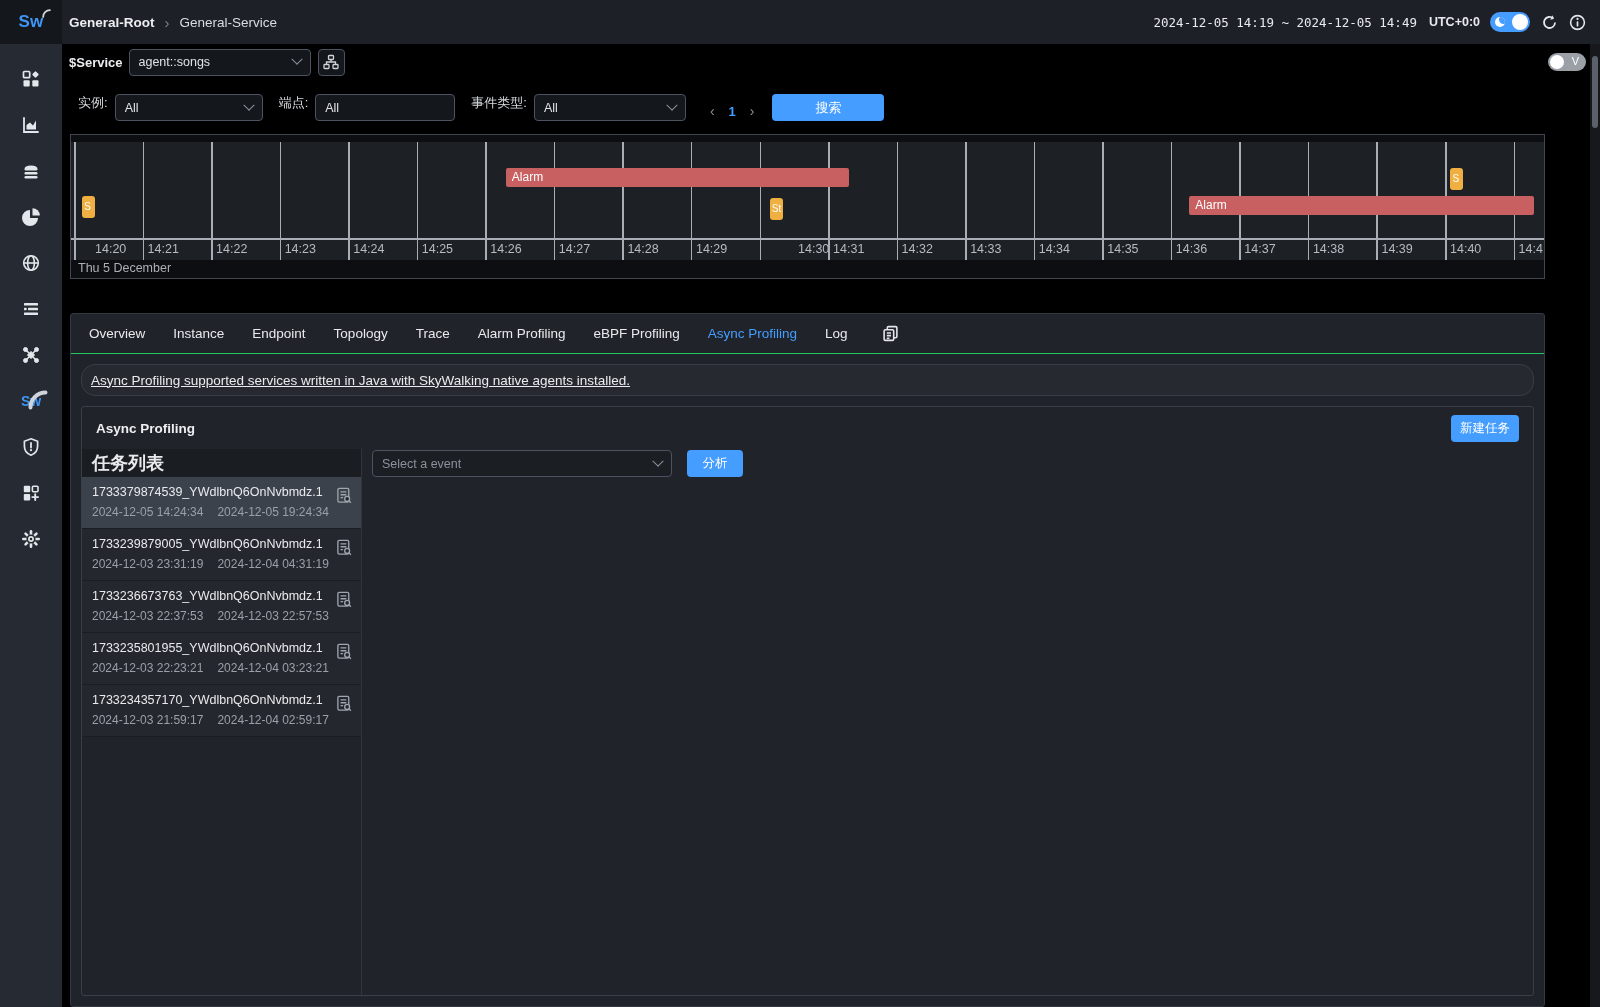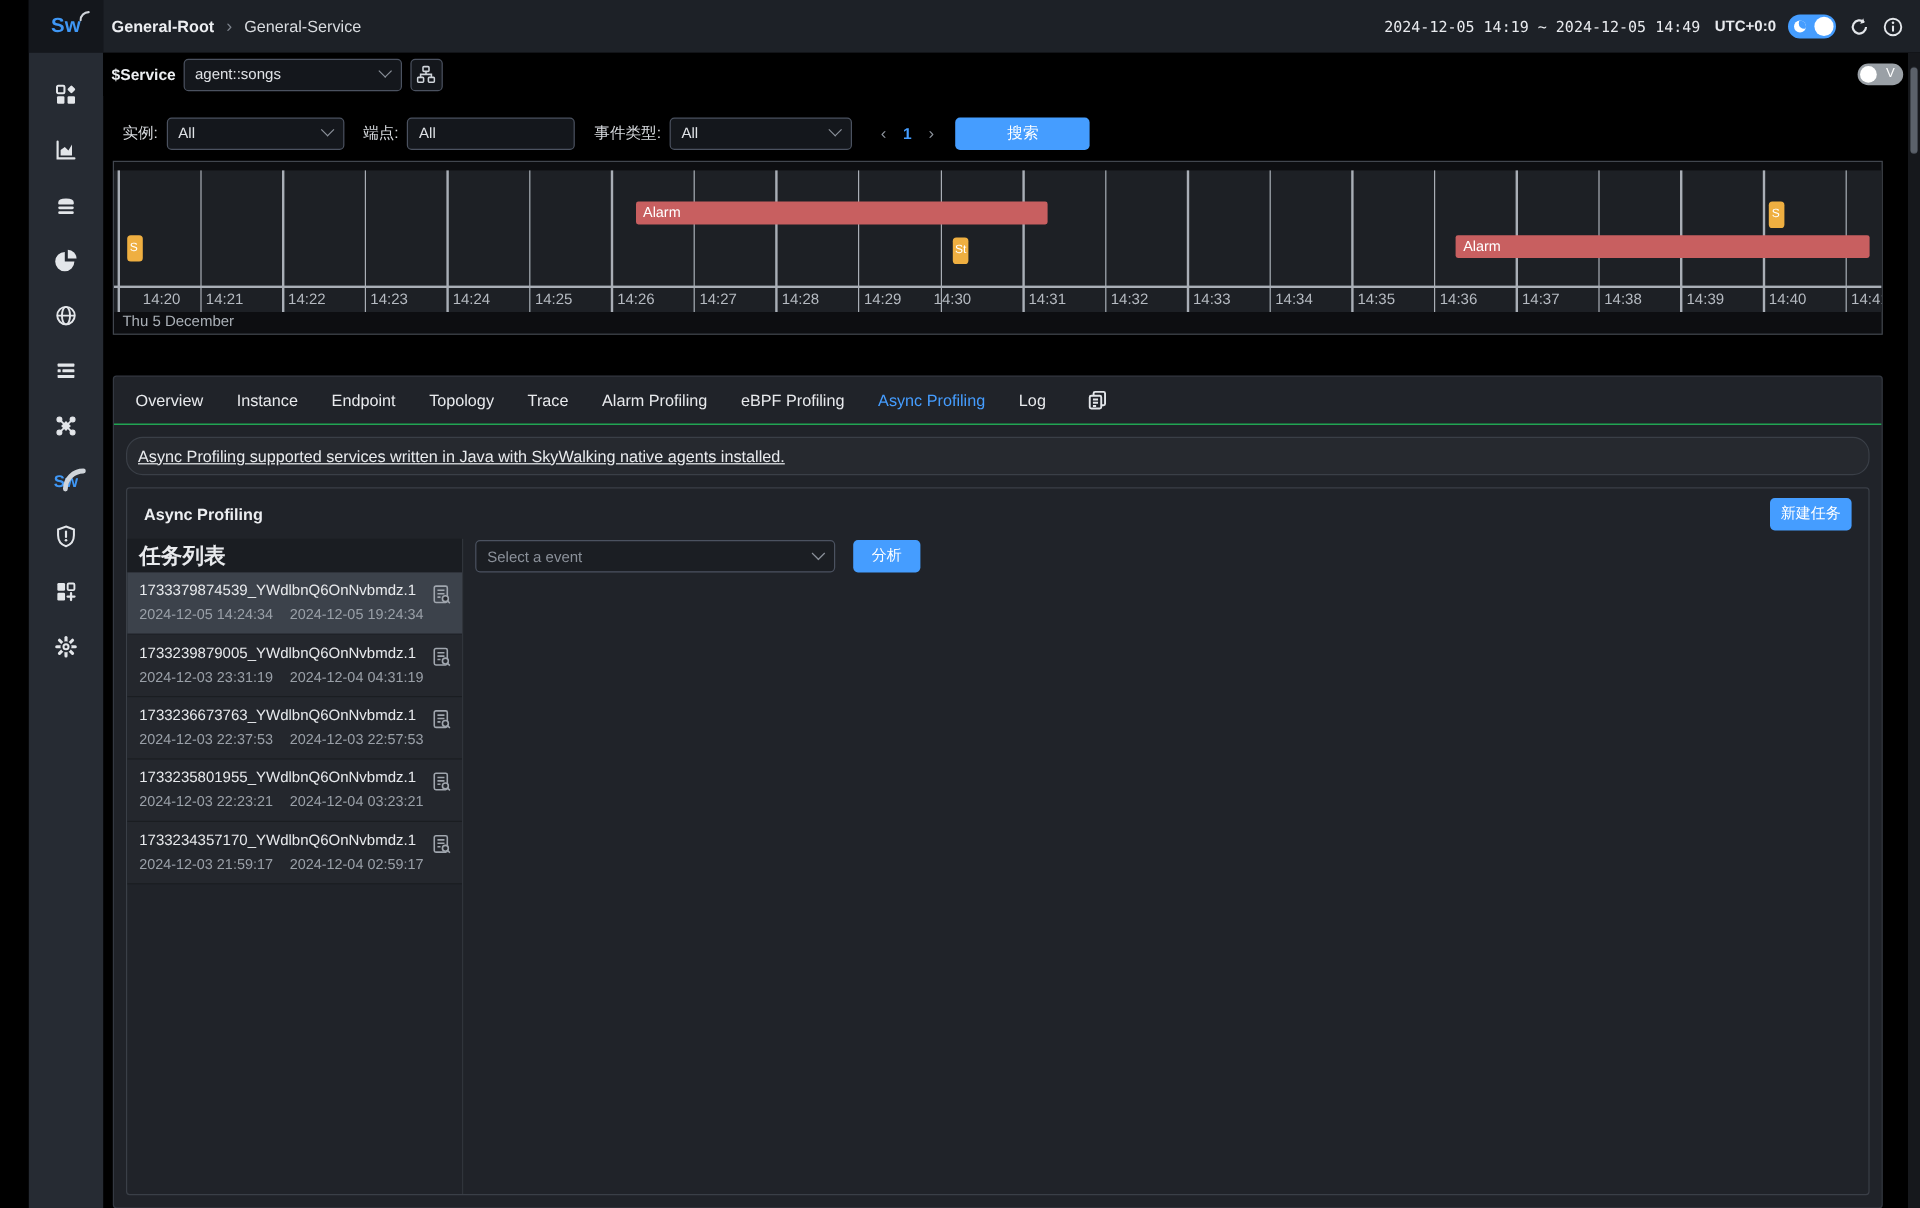--- a/index.html
+++ b/index.html
@@ -1,21 +1,21 @@
 <!DOCTYPE html>
 <html style="--accent: #459dff; --alarm: #c85f60; --badge: #efaf41;"><head>
 <meta charset="utf-8">
 <style>
   * { margin:0; padding:0; box-sizing:border-box; }
   html,body { width:1600px; height:1007px; overflow:hidden; background:#000;
     font-family:"Liberation Sans", sans-serif; color:#e6e8ec; font-size:13px; }
   .app { display:flex; width:100%; height:100%; }
 
   
-  .sidebar { width:62px; background:#262b33; display:flex; flex-direction:column; align-items:center; flex-shrink:0;margin-left:24px; }
+  .sidebar { width:62px; background:#262b33; display:flex; flex-direction:column; align-items:center; flex-shrink:0; }
   .logo-cell { width:100%; height:44px; background:#14171c; display:flex; align-items:center; justify-content:center; }
   .sw-logo { position:relative; color:#3f97f5; font-weight:bold; font-size:17px; letter-spacing:.2px; }
   .sw-logo svg { position:absolute; top:-3px; right:-8px; }
   .side-icons { display:flex; flex-direction:column; align-items:center; padding-top:12px; }
   .side-icon { width:20px; height:20px; margin:13px 0; cursor:pointer; display:flex; align-items:center; justify-content:center; }
   .side-icon svg { width:20px; height:20px; }
   .sw-mini { color:#3f97f5; font-weight:bold; font-size:14px; position:relative; }
   .sw-mini svg { position:absolute; top:-3px; right:-7px; }
 
   
@@ -41,21 +41,21 @@
   .sel .chev { margin-left:auto; width:8px; height:8px; border-right:1.5px solid #8b919a; border-bottom:1.5px solid #8b919a;
     transform:rotate(45deg) translate(-2px,-2px); }
   .service-sel { width:182px; }
   .mini-btn { width:27px; height:27px; margin-left:7px; background:#14171c; border:1px solid #4b5260; border-radius:4px;
     display:flex; align-items:center; justify-content:center; cursor:pointer; }
   .v-switch { margin-left:auto; width:38px; height:18px; border-radius:9px; background:#9aa0a6; position:relative; cursor:pointer; }
   .v-switch .knob { position:absolute; left:2px; top:2px; width:14px; height:14px; border-radius:50%; background:#fff; }
   .v-switch .v-txt { position:absolute; right:7px; top:2px; font-size:11px; color:#fff; }
 
   
-  .filter-row { height:34px; margin-top:14px; display:flex; align-items:center; padding:0 16px; flex-shrink:0; }
+  .filter-row { height:34px; margin-top:14px; display:flex; padding:0 16px; flex-shrink:0; }
   .f-label { font-size:13px; color:#d8dbdf; margin-right:7px; }
   .f-sel1 { width:148px; } .f-sel2 { width:152px; }
   .f-input { width:140px; height:27px; background:#14171c; border:1px solid #4b5260; border-radius:4px;
     color:#dfe2e6; font-size:12.5px; padding:0 9px; outline:none; font-family:"Liberation Sans",sans-serif; }
   .gap16 { width:16px; flex-shrink:0; }
   .pager { display:flex; align-items:center; gap:14px; margin-left:24px; font-size:14px; color:#8b919a; }
   .pager .pg-num { color:var(--accent,#459dff); font-size:13px; font-weight:bold; }
   .pager span { cursor:pointer; }
   .btn { background:var(--accent,#459dff); color:#fff; border:none; border-radius:4px; height:27px;
     font-size:13px; cursor:pointer; font-family:"Liberation Sans",sans-serif; }
@@ -302,21 +302,21 @@
           <div class="tl-tick" style="left: 350.75px;">14:25</div>
           <div class="tl-line" style="left: 414.3px;"></div>
           <div class="tl-tick" style="left: 419.3px;">14:26</div>
           <div class="tl-line" style="left: 482.85px;"></div>
           <div class="tl-tick" style="left: 487.85px;">14:27</div>
           <div class="tl-line" style="left: 551.4px;"></div>
           <div class="tl-tick" style="left: 556.4px;">14:28</div>
           <div class="tl-line" style="left: 619.95px;"></div>
           <div class="tl-tick" style="left: 624.95px;">14:29</div>
           <div class="tl-line" style="left: 688.5px;"></div>
-          <div class="tl-tick" style="left: 683px;">14:30</div>
+          <div class="tl-tick" style="left: 727px;">14:30</div>
           <div class="tl-line" style="left: 757.05px;"></div>
           <div class="tl-tick" style="left: 762.05px;">14:31</div>
           <div class="tl-line" style="left: 825.6px;"></div>
           <div class="tl-tick" style="left: 830.6px;">14:32</div>
           <div class="tl-line" style="left: 894.15px;"></div>
           <div class="tl-tick" style="left: 899.15px;">14:33</div>
           <div class="tl-line" style="left: 962.7px;"></div>
           <div class="tl-tick" style="left: 967.7px;">14:34</div>
           <div class="tl-line" style="left: 1031.25px;"></div>
           <div class="tl-tick" style="left: 1036.25px;">14:35</div>

